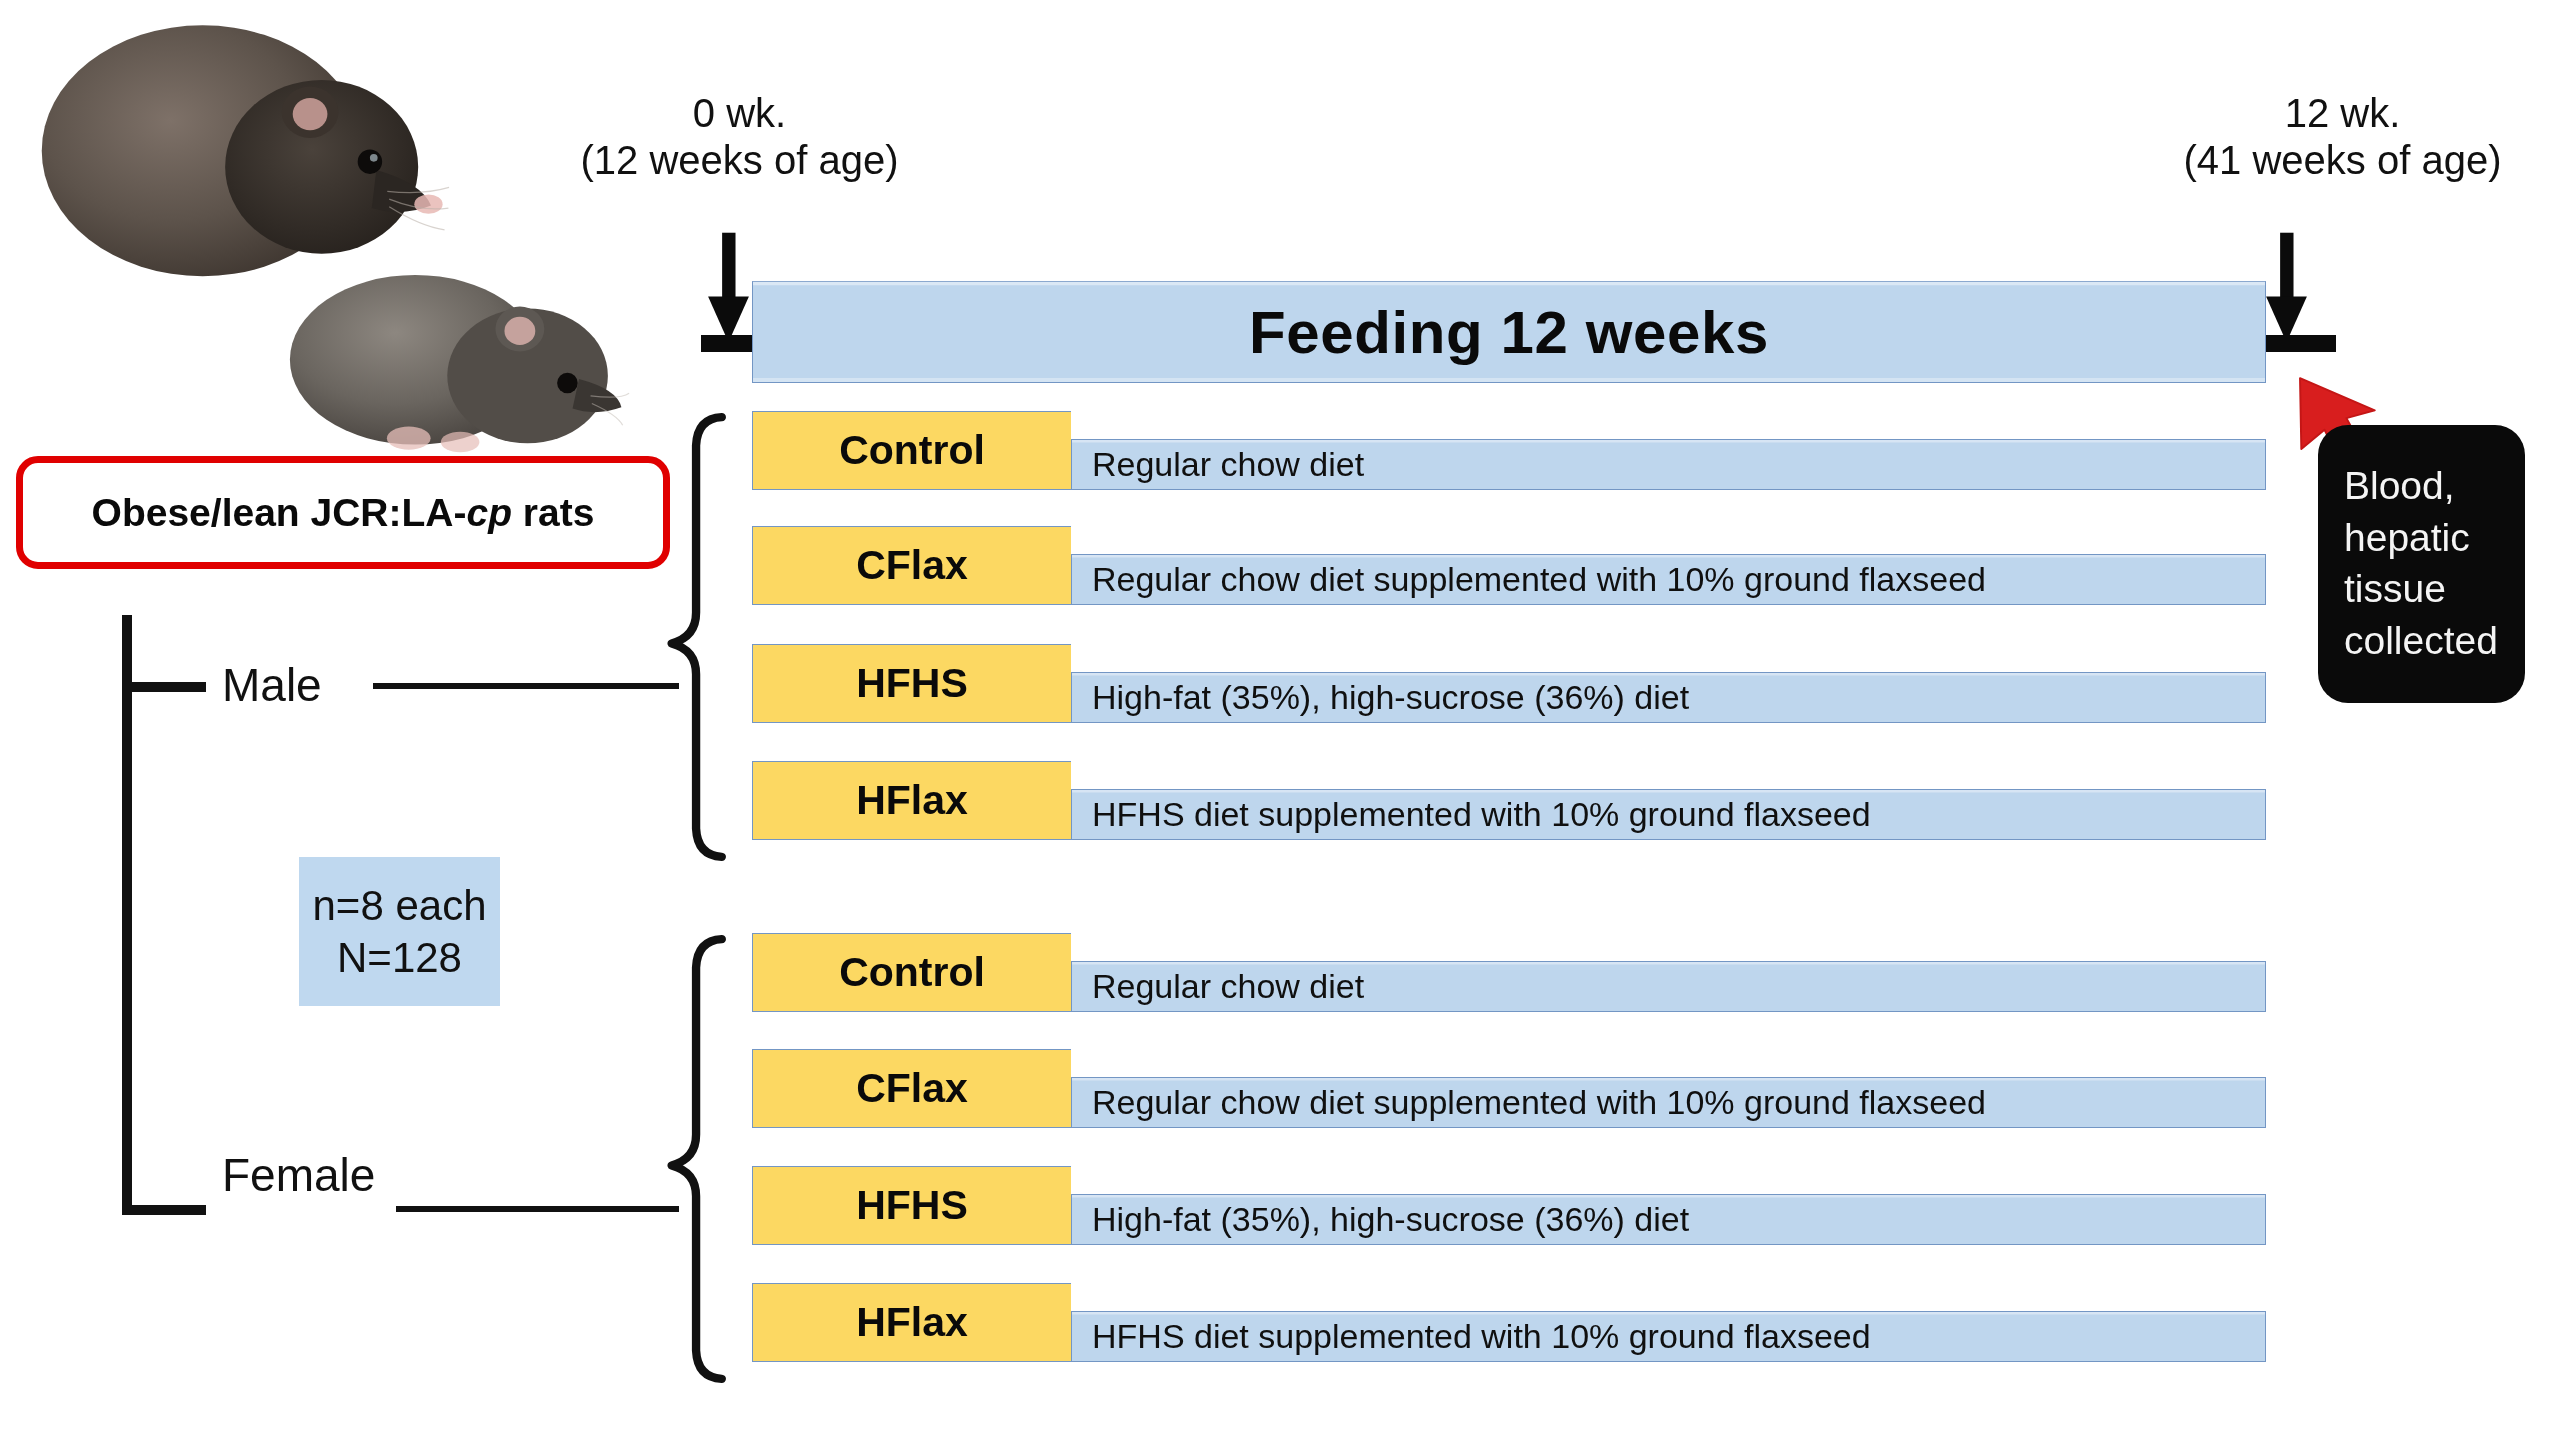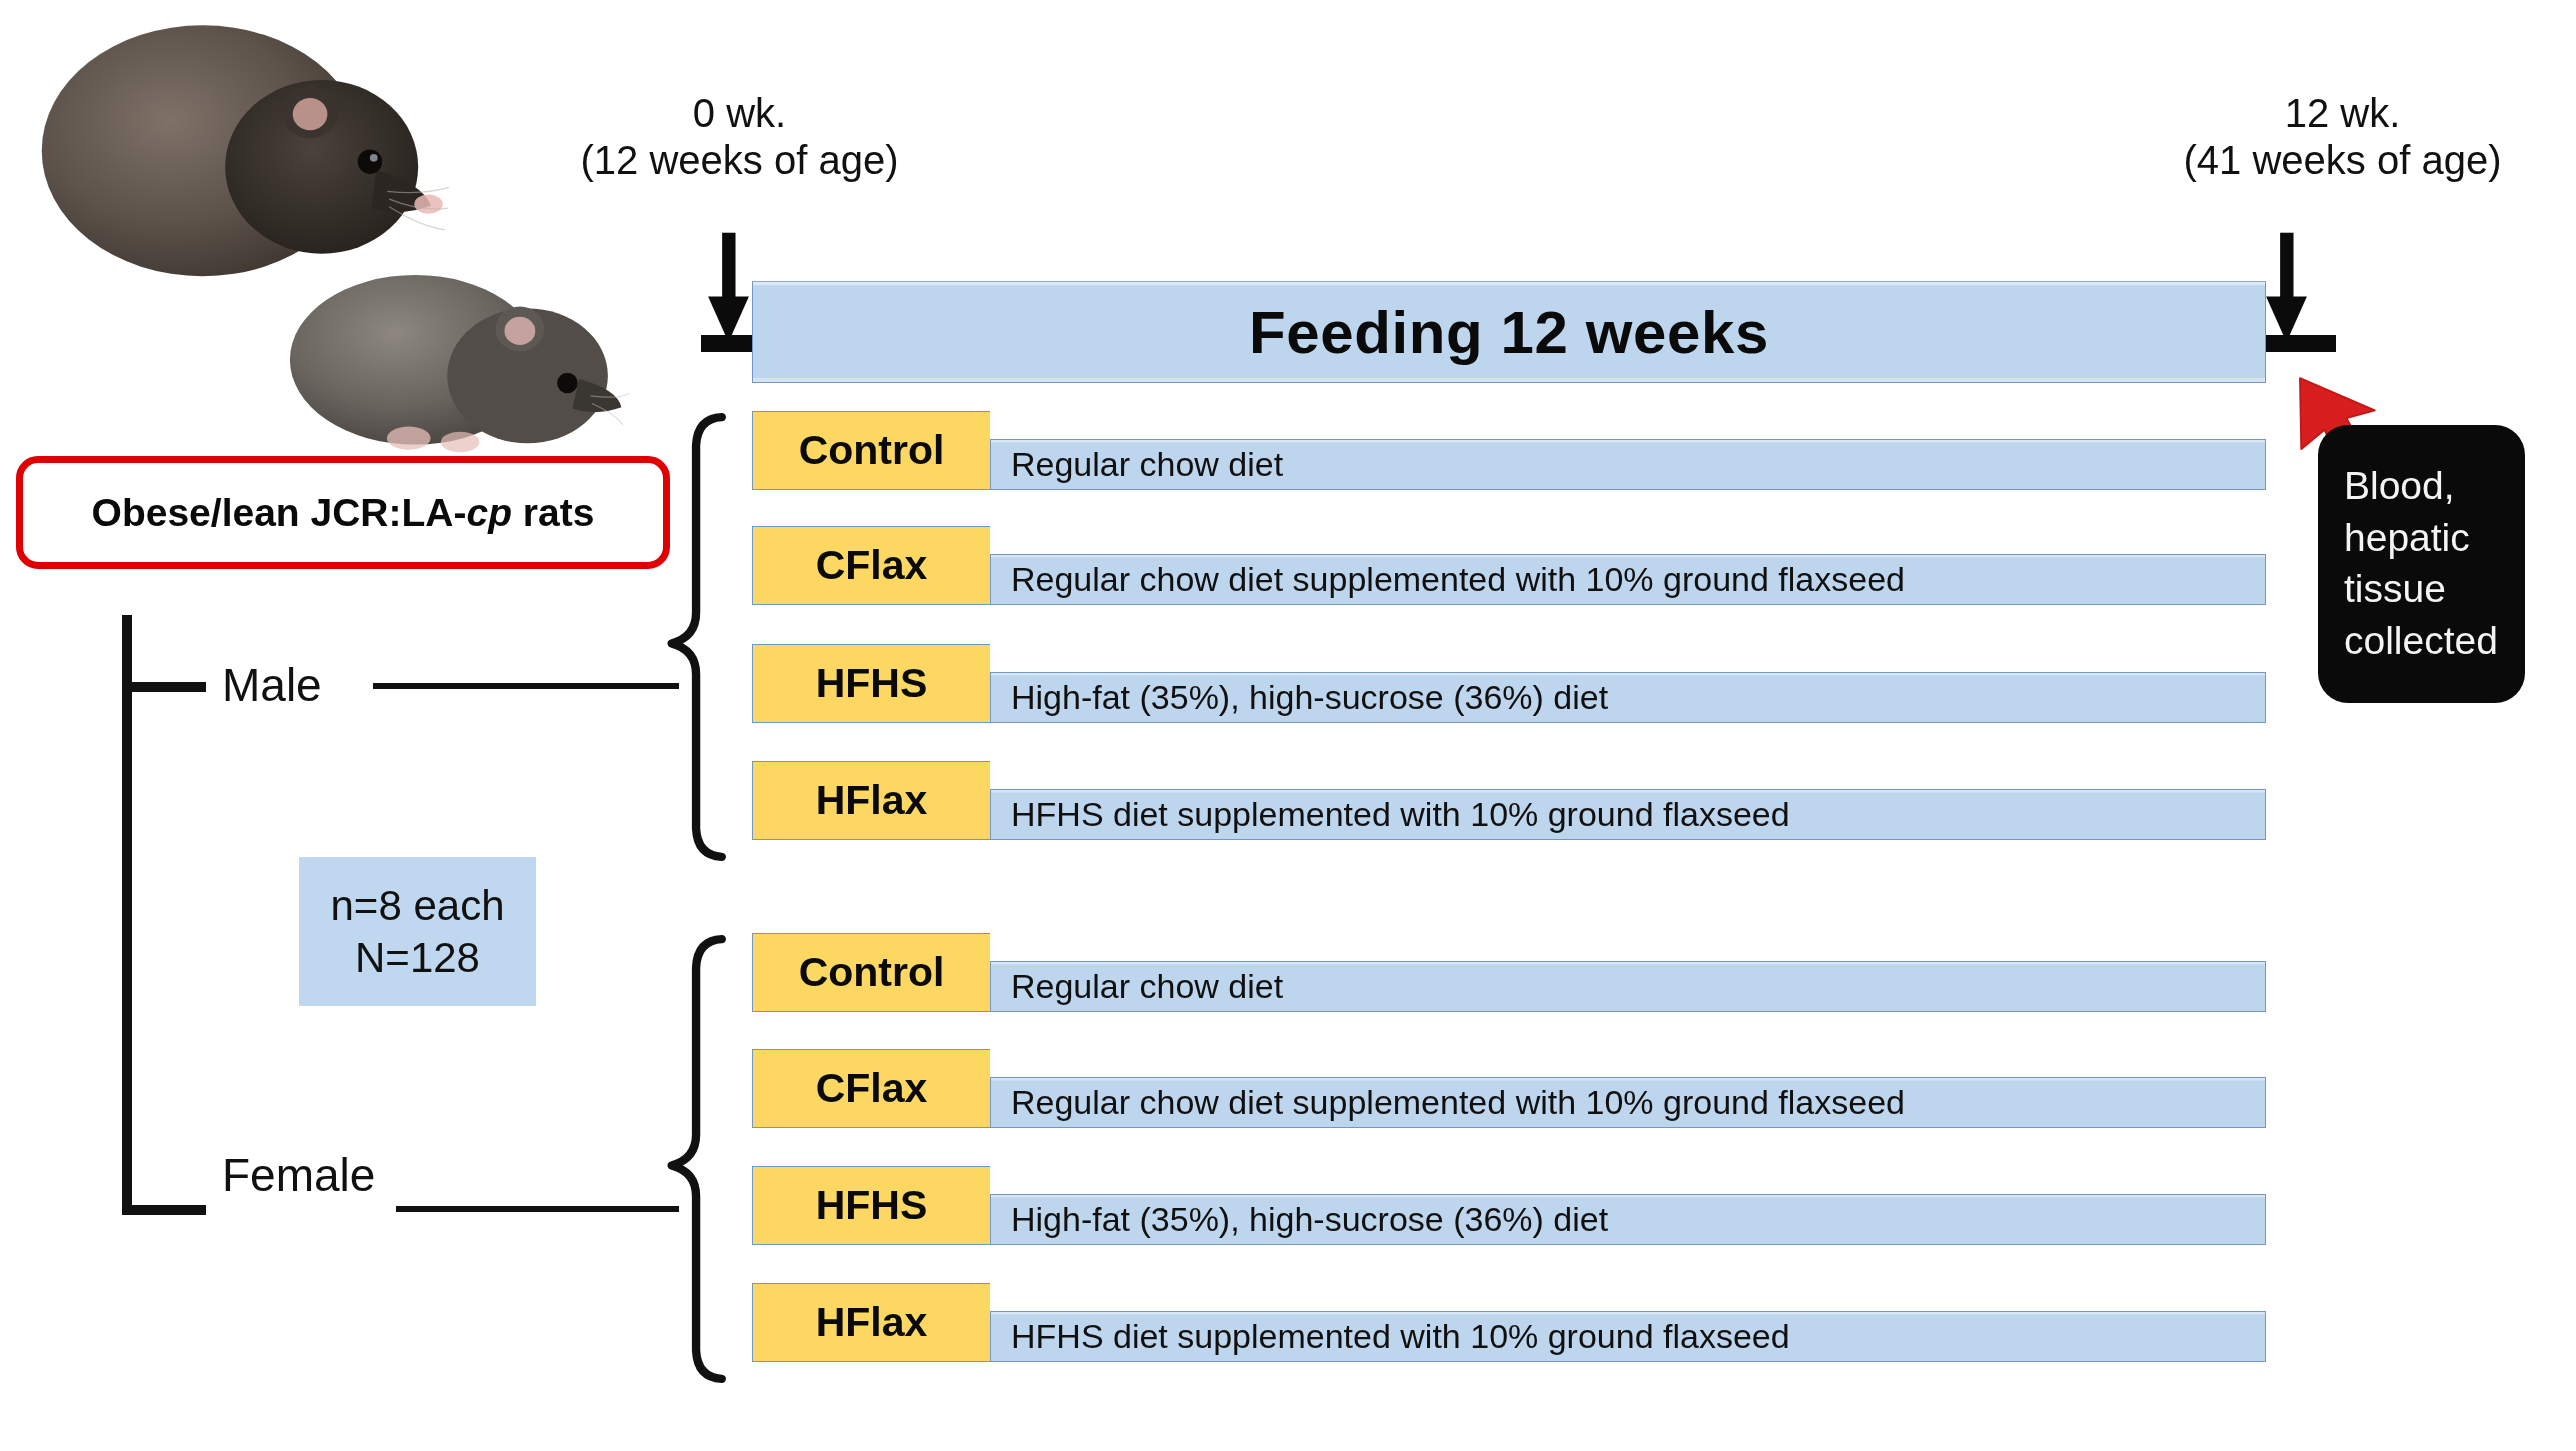--- a/index.html
+++ b/index.html
@@ -30,21 +30,21 @@
     border:1.9px solid #7396c4;
     border-top-color:#8ca9cf;
     display:flex; align-items:center; justify-content:center;
     box-shadow: inset 0 3.2px 0 0 rgba(255,255,255,0.45), inset 0 -3.9px 0 0 rgba(255,255,255,0.35);
   }
   .feed-bar .t { font-size: 60px; font-weight: 700; color:#0a0a0a; letter-spacing:0.6px; }
 
   
   .row { position:absolute; display:flex; height:79px; }
   .row .lab {
-    width: 238px; background:#fcd862;
+    width: 319px; background:#fcd862;
     border:1.9px solid #7396c4; border-right:none;
     display:flex; align-items:center; justify-content:center;
     font-size: 41px; font-weight:700; color:#0a0a0a;
   }
   .row .desc {
     flex: 1; background:#bed6ed;
     border:1.9px solid #7396c4;
     display:flex; align-items:center;
     padding-left: 20px;
     font-size: 34px; color:#101010;
@@ -204,21 +204,21 @@
     <svg width="58" height="450" viewBox="0 0 90 700">
       <path d="M82 8 q-38 2 -40 44 L42 312 q0 38 -38 48 q38 10 38 48 L42 648 q2 42 40 44" fill="none" stroke="#111" stroke-width="13" stroke-linecap="round" stroke-linejoin="round"></path>
     </svg>
   </div>
   <div style="position:absolute; left:669px; top:934px; width:58px; height:450px;">
     <svg width="58" height="450" viewBox="0 0 90 700">
       <path d="M82 8 q-38 2 -40 44 L42 312 q0 38 -38 48 q38 10 38 48 L42 648 q2 42 40 44" fill="none" stroke="#111" stroke-width="13" stroke-linecap="round" stroke-linejoin="round"></path>
     </svg>
   </div>
 
-  <div class="nbox" style="left:299px; top:857px; width:237px; height:149px;">
+  <div class="nbox" style="left:299px; top:857px; width:201px; height:149px;">
     <div>n=8 each</div>
     <div>N=128</div>
   </div>
 
   <div class="row" style="left:752px; top:411px; width:1514px;">
     <div class="lab">Control</div>
     <div class="desc">Regular chow diet</div>
   </div>
   <div class="row" style="left:752px; top:526px; width:1514px;">
     <div class="lab">CFlax</div>

